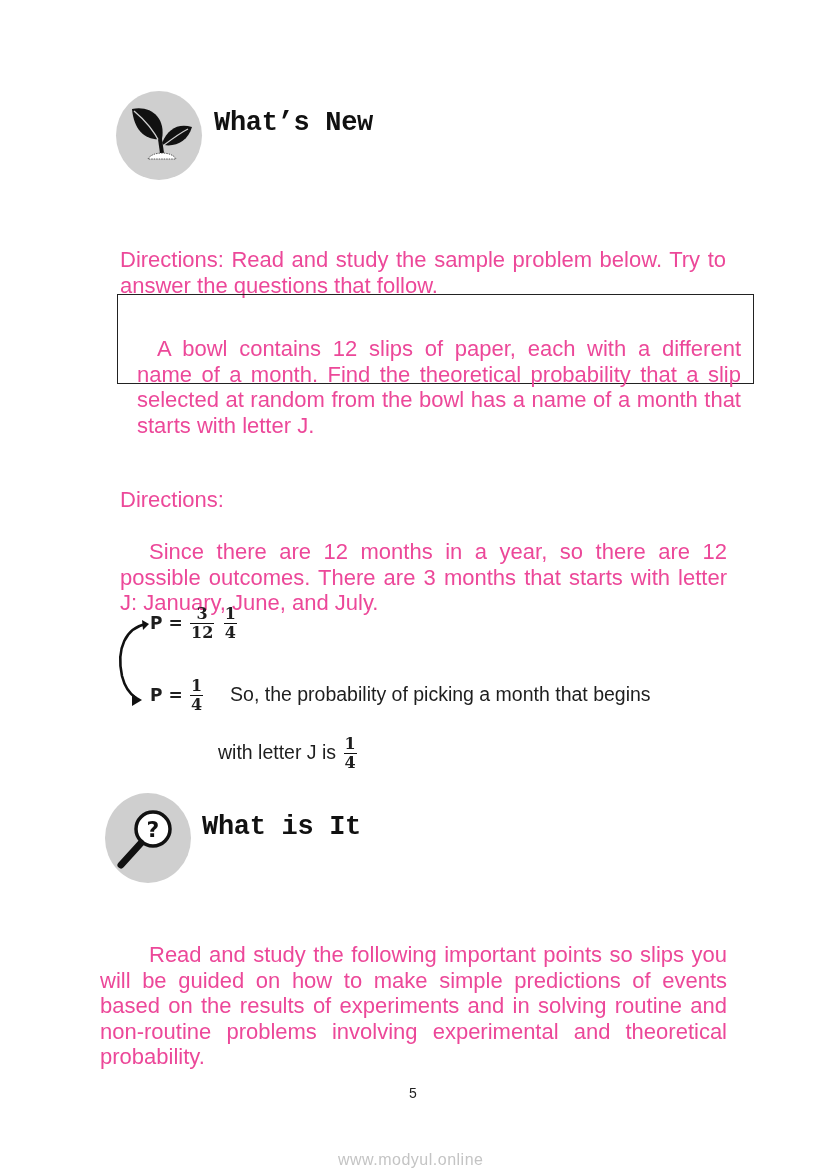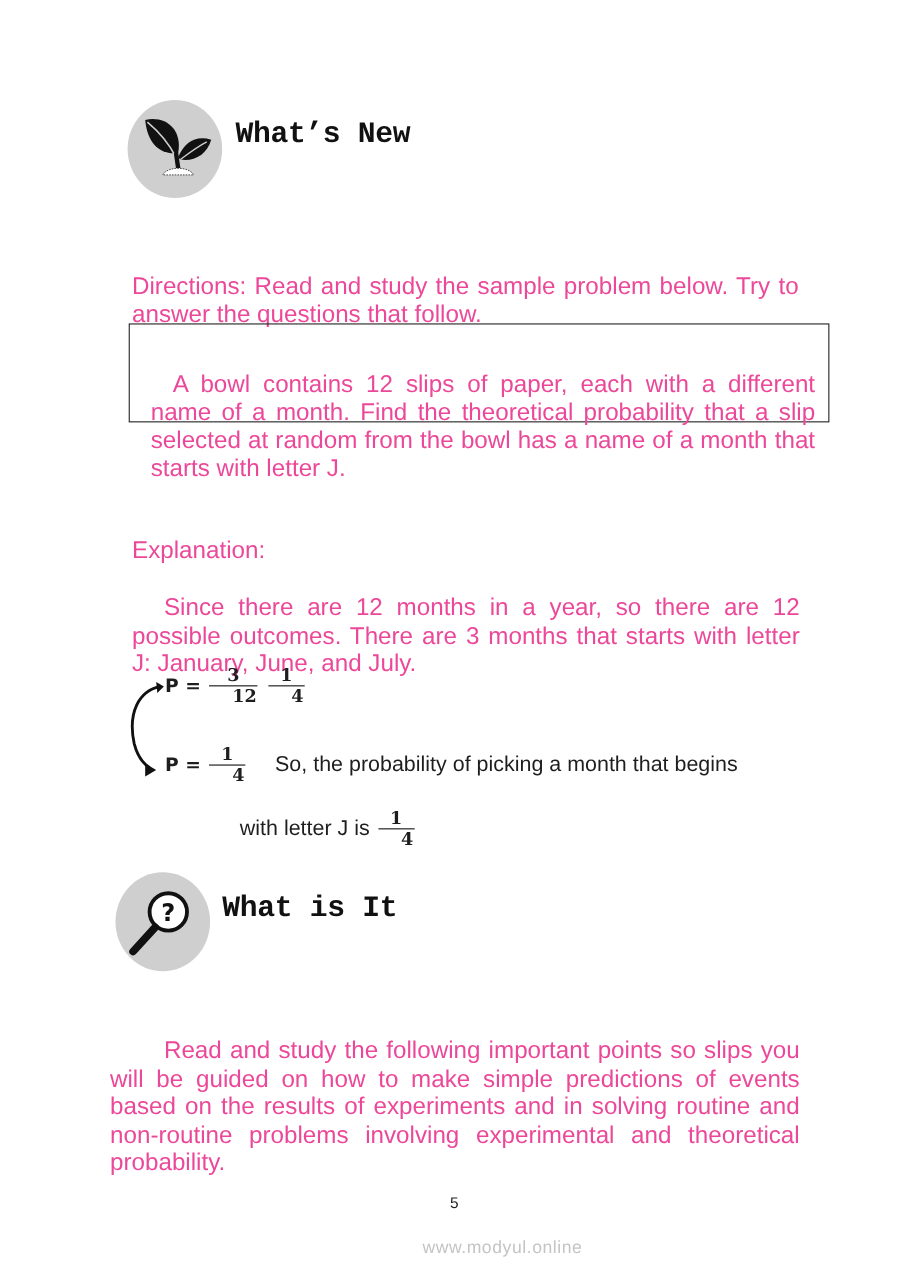--- a/index.html
+++ b/index.html
@@ -9,21 +9,21 @@
   .icon-circle { position: absolute; border-radius: 50%; background: #cfcfcf; }
   .heading { position: absolute; font-family: Liberation Mono, monospace; font-weight: bold;
              font-size: 27px; color: #111; letter-spacing: -0.3px; }
   .para { position: absolute; font-size: 22px; line-height: 25.5px; text-align: justify;
           text-align-last: left; color: #ec4899; margin-top: 36px; }
   .box { position: absolute; border: 1.3px solid #222; box-sizing: border-box; }
   .frac { display: inline-block; vertical-align: middle; text-align: center;
           font-family: "DejaVu Serif", serif; font-weight: bold; font-size: 16px; line-height: 18px;
           margin: 0 2px; }
   .frac .num { display: block; padding: 0 1px; border-bottom: 1.6px solid #111; }
-  .frac .den { display: block; padding: 0 1px; margin-left: 20px; }
+  .frac .den { display: block; padding: 0 1px; }
   .p-label { font-family: "DejaVu Sans", sans-serif; font-weight: bold; font-size: 17px; }
   .mathline { position: absolute; font-size: 19.5px; color: #1e1e1e; white-space: nowrap; }
   .pagenum { position: absolute; font-size: 14px; color: #222; }
   .watermark { position: absolute; font-size: 16px; color: #c4c4c4; letter-spacing: 0.5px; }
 </style>
 </head>
 <body>
 
 <div class="icon-circle" style="left:116px; top:91px; width:86px; height:89px;">
   <svg width="86" height="89" viewBox="0 0 86 89">
@@ -36,21 +36,21 @@
   </svg>
 </div>
 <div class="heading" style="left:214px; top:108px;">What’s New</div>
 
 <div class="para" style="left:120px; top:211px; width:606px;">Directions: Read and study the sample problem below. Try to answer the questions that follow.</div>
 
 <div class="box" style="left:117px; top:294px; width:637px; height:90px;">
   <div class="para" style="left:19px; top:5px; width:604px; text-indent:20px;">A bowl contains 12 slips of paper, each with a different name of a month. Find the theoretical probability that a slip selected at random from the bowl has a name of a month that starts with letter J.</div>
 </div>
 
-<div class="para" style="left:120px; top:451px;">Explanation:</div>
+<div class="para" style="left:120px; top:451px;">Directions:</div>
 <div class="para" style="left:120px; top:503px; width:607px; text-indent:29px;">Since there are 12 months in a year, so there are 12 possible outcomes. There are 3 months that starts with letter J: January, June, and July.</div>
 
 <svg class="abs" style="left:116px; top:618px;" width="34" height="90" viewBox="0 0 34 90">
   <path d="M30 6 C10 10 0 30 6 58 C9 70 14 76 20 80" stroke="#111" stroke-width="2.6" fill="none"></path>
   <path d="M26 2 L33 6 L27 12 Z" fill="#111"></path>
   <path d="M16 76 L26 82 L16 88 Z" fill="#111"></path>
 </svg>
 
 <div class="mathline" style="left:150px; top:605px;">
   <span class="p-label">P =</span>
@@ -86,13 +86,13 @@
     <circle cx="48" cy="36" r="17" fill="#fff" stroke="#111" stroke-width="3.5"></circle>
     <path d="M36 50 L16 72" stroke="#111" stroke-width="7" stroke-linecap="round"></path>
     <text x="48" y="44" text-anchor="middle" font-family="DejaVu Sans, sans-serif" font-weight="bold" font-size="22" fill="#111">?</text>
   </svg>
 </div>
 <div class="heading" style="left:202px; top:812px;">What is It</div>
 
 <div class="para" style="left:100px; top:906px; width:627px; text-indent:49px;">Read and study the following important points so slips you will be guided on how to make simple predictions of events based on the results of experiments and in solving routine and non-routine problems involving experimental and theoretical probability.</div>
 
 <div class="pagenum" style="left:409px; top:1085px;">5</div>
-<div class="watermark" style="left:338px; top:1126px;margin-left:46px;">www.modyul.online</div>
+<div class="watermark" style="left:338px; top:1151px;">www.modyul.online</div>
 
 </body></html>

